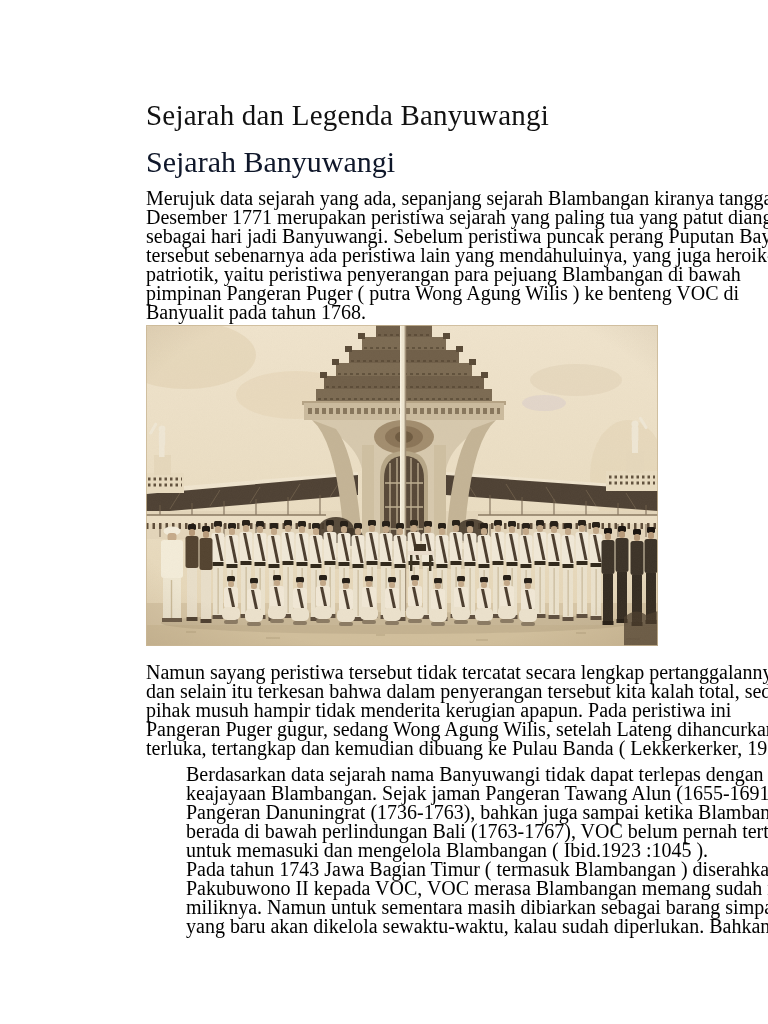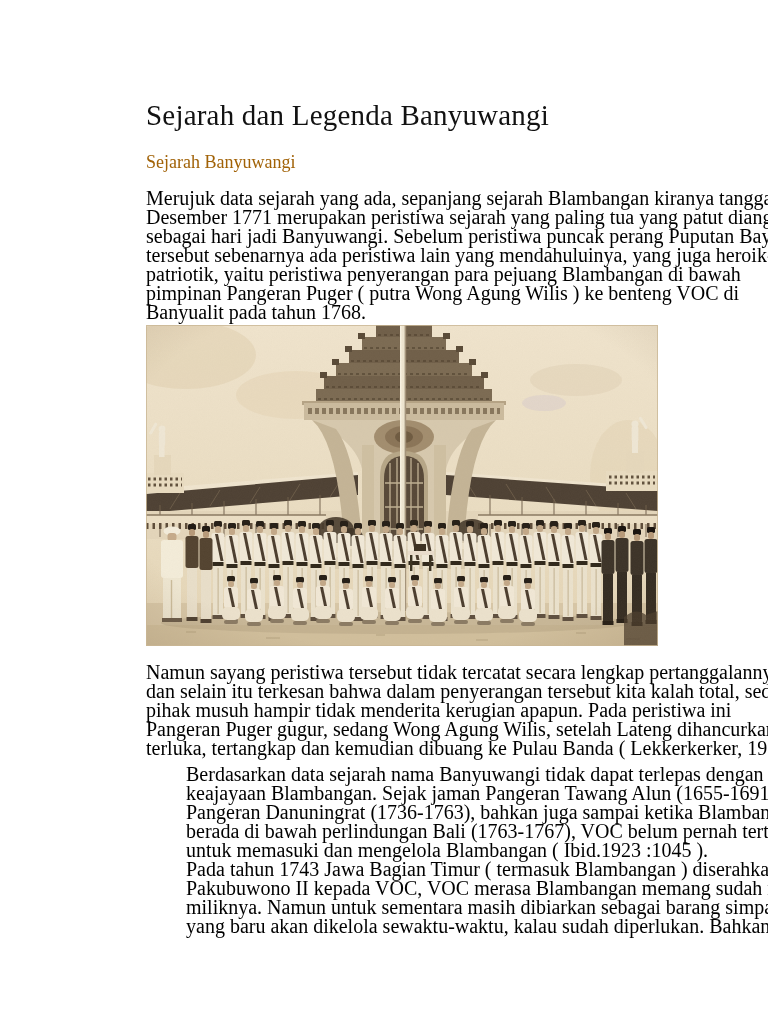--- a/index.html
+++ b/index.html
@@ -10,22 +10,22 @@
   }
   .page{
     position:relative;width:768px;height:1024px;box-sizing:border-box;
     padding:92px 96px 15px 146px;background:#ffffff;overflow:hidden;
   }
   .doc-title{
     font-size:29px;font-weight:400;line-height:34px;margin:6px 0 0;
     white-space:nowrap;letter-spacing:.2px;color:#121212;
   }
   .doc-heading{
-    font-size:18px;font-weight:400;line-height:26px;margin:17px 0 14px;
-    white-space:nowrap;color:#a16207;
+    font-size:30px;font-weight:400;line-height:26px;margin:17px 0 14px;
+    white-space:nowrap;color:#0f172a;
   }
   .body-par{
     font-size:20px;line-height:19px;margin:12px 0 0;
     white-space:nowrap;color:#000000;
   }
   #par2{margin-top:17px;}
   #par3{margin-top:7px;margin-left:40px;}
   figure.photo{margin:3px 0 0;padding:0;width:512px;height:321px;line-height:0;}
   figure.photo svg{display:block;}
 </style>

